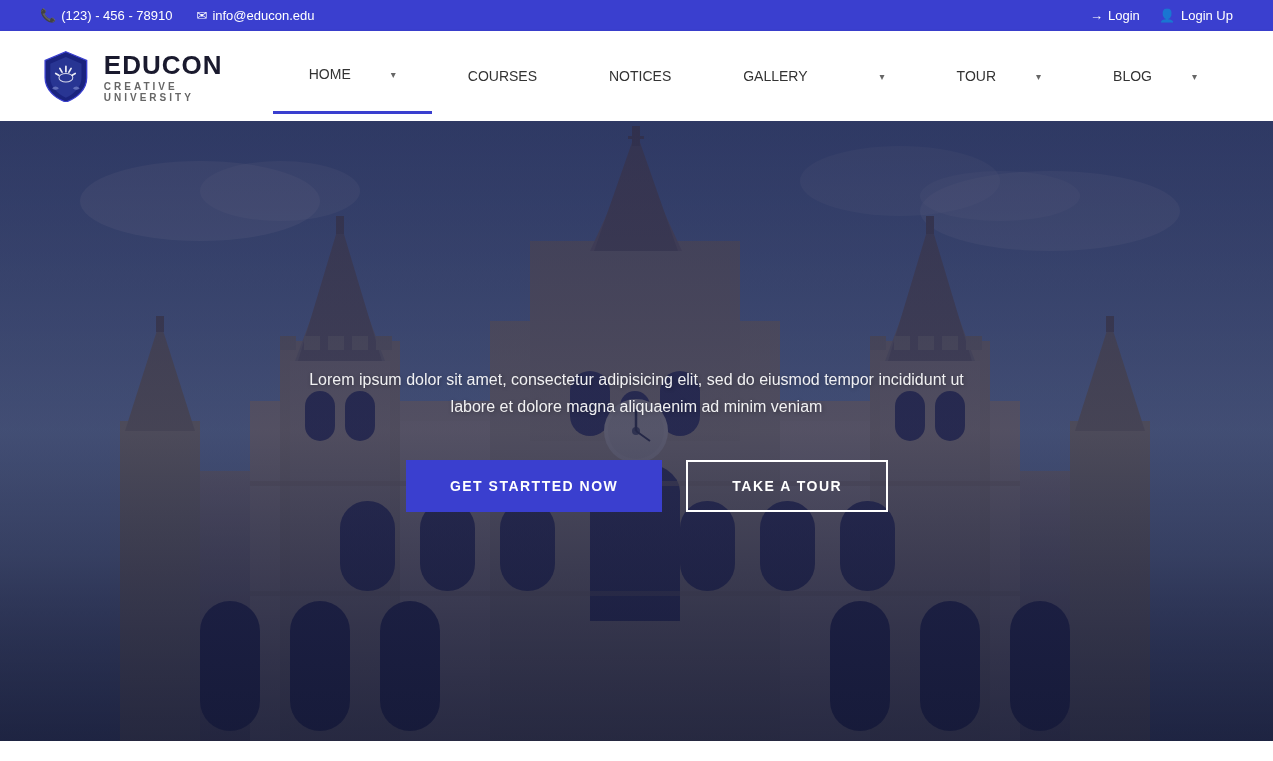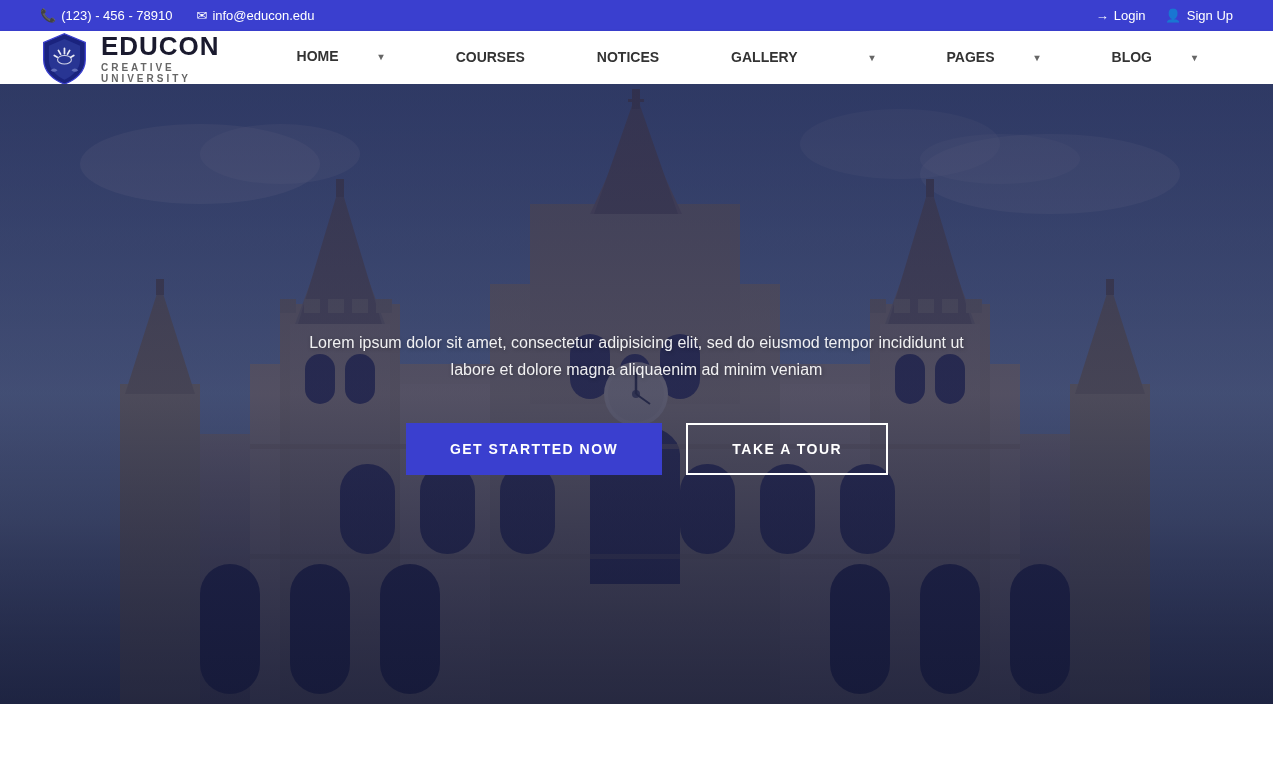--- a/index.html
+++ b/index.html
@@ -18,21 +18,21 @@
     .topbar-left { display: flex; gap: 24px; align-items: center; }
     .topbar-right { display: flex; gap: 20px; align-items: center; }
     .topbar a { color: #fff; text-decoration: none; display: flex; align-items: center; gap: 5px; }
 
     
     .navbar {
       background: #fff;
       display: flex;
       align-items: center;
       padding: 0 40px;
-      height: 53px;
+      height: 90px;
       box-shadow: 0 1px 4px rgba(0,0,0,0.08);
     }
     .logo-area {
       display: flex;
       align-items: center;
       gap: 12px;
       min-width: 220px;
     }
     .logo-icon {
       width: 52px;
@@ -60,21 +60,21 @@
       list-style: none;
     }
     .nav-links li a, .nav-links li span {
       display: flex;
       align-items: center;
       gap: 4px;
       padding: 0 18px;
       height: 75px;
       line-height: 75px;
       font-size: 14px;
-      font-weight: 700;
+      font-weight: 400;
       color: #333;
       text-decoration: none;
       cursor: pointer;
       white-space: nowrap;
     }
     .nav-links li.active a {
       color: #3a3fcf;
       border-bottom: 3px solid #3a3fcf;
     }
     .nav-links .dropdown-arrow {
@@ -194,21 +194,21 @@
       <span>info@educon.edu</span>
     </a>
   </div>
   <div class="topbar-right">
     <a href="#">
       <span>→</span>
       <span>Login</span>
     </a>
     <a href="#">
       <span>👤</span>
-      <span>Sign Up</span>
+      <span>Login Up</span>
     </a>
   </div>
 </div>
 
 <nav class="navbar">
   <div class="logo-area">
 
     <svg class="logo-icon" viewBox="0 0 52 60" xmlns="http://www.w3.org/2000/svg">
       <path d="M26 2 L50 12 L50 32 C50 46 38 56 26 60 C14 56 2 46 2 32 L2 12 Z" fill="#1a237e" stroke="#3a3fcf" stroke-width="1.5"></path>
       <path d="M26 8 L44 16 L44 32 C44 43 35 51 26 55 C17 51 8 43 8 32 L8 16 Z" fill="#283593"></path>
@@ -253,21 +253,21 @@
         <span>GALLERY</span>
       </a>
     </li>
     <li>
       <a href="#">
         <span class="dropdown-arrow">▾</span>
       </a>
     </li>
     <li>
       <a href="#">
-        <span>PAGES</span>
+        <span>TOUR</span>
         <span class="dropdown-arrow">▾</span>
       </a>
     </li>
     <li>
       <a href="#">
         <span>BLOG</span>
         <span class="dropdown-arrow">▾</span>
       </a>
     </li>
 

